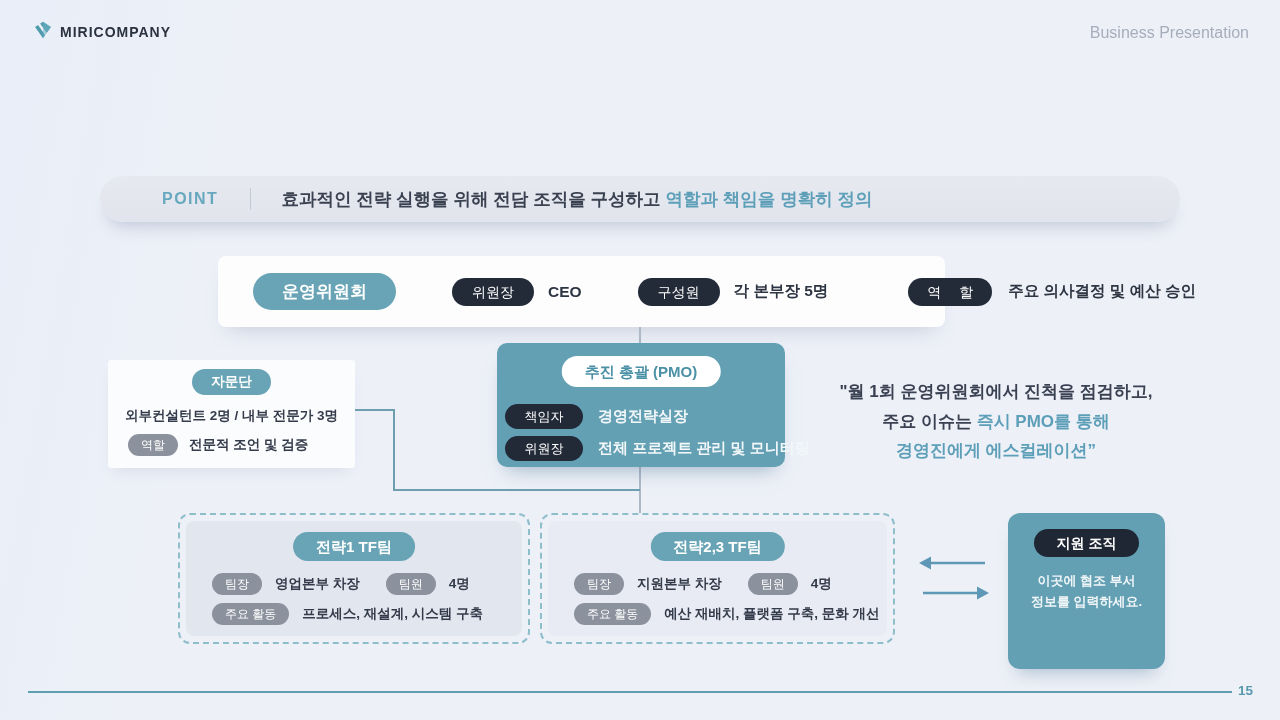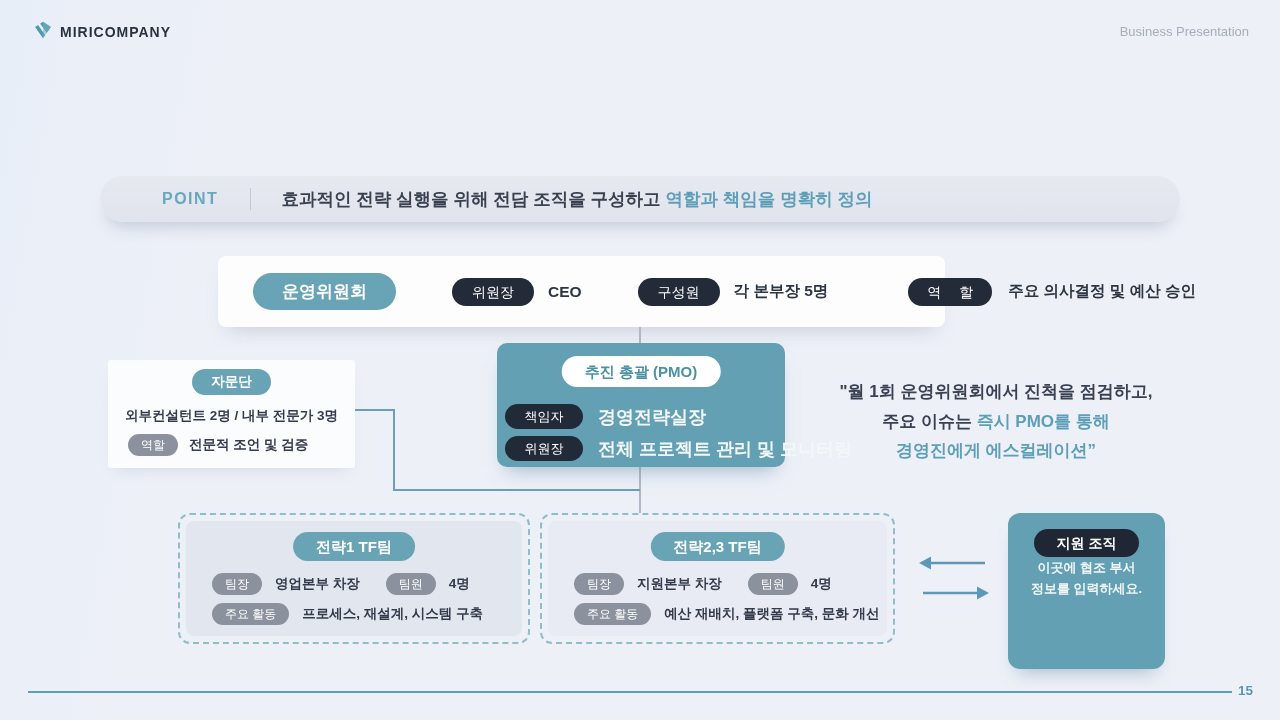--- a/index.html
+++ b/index.html
@@ -10,21 +10,21 @@
     overflow:hidden;
   }
   #slide {
     position:relative; width:1280px; height:720px;
     background:linear-gradient(100deg,#e8eef8 0%, #edf0f7 18%, #edf0f7 100%);
   }
   
   .brand { position:absolute; left:33px; top:20px; display:flex; align-items:flex-end; gap:7px; }
   .brand-icon svg { display:block; }
   .brand-text { font-size:14px; font-weight:700; letter-spacing:1px; color:#2a3240; }
-  .deck-label { position:absolute; right:31px; top:24px; font-size:13px; color:#a6adbb; }
+  .deck-label { position:absolute; right:31px; top:24px; font-size:16px; color:#a6adbb; }
   
   .title-row { position:absolute; left:0; top:70px; width:100%; display:flex; justify-content:center; align-items:center; gap:20px; }
   .chapter-pill { background:#68a4b5; color:#fff; font-size:13.5px; font-weight:700; padding:5px 20px; border-radius:14px; white-space:nowrap; }
   .page-title { font-size:43px; font-weight:700; letter-spacing:-1px; white-space:nowrap; }
   .t-dark { color:#2c3444; }
   .t-accent { color:#63a3bd; }
   
   .point-bar {
     position:absolute; left:100px; top:176px; width:1080px; height:46px;
     background:linear-gradient(180deg,#e6e9f0,#e1e4ec);
@@ -69,21 +69,21 @@
   .advisory-role-value { font-size:13.5px; color:#343b4a; font-weight:600; }
   
   .pmo-box {
     position:absolute; left:497px; top:343px; width:288px; height:124px;
     background:#64a0b4; border-radius:10px;
     box-shadow:0 12px 18px -10px rgba(90,130,160,.55);
   }
   .pmo-title { position:absolute; left:50%; transform:translateX(-50%); top:13px; font-size:15px; padding:8px 23px; }
   .pmo-row { position:absolute; left:8px; display:flex; align-items:center; }
   .pmo-row .pill { font-size:13px; padding:6px 0; width:78px; }
-  .pmo-row-value { margin-left:15px; font-size:18px; color:#f2f7f9; font-weight:600; white-space:nowrap; }
+  .pmo-row-value { margin-left:15px; font-size:15px; color:#f2f7f9; font-weight:600; white-space:nowrap; }
   .pmo-row1 { top:61px; } .pmo-row2 { top:93px; }
   
   .quote-block { position:absolute; left:828px; top:377px; width:336px; text-align:center; font-size:17px; font-weight:700; line-height:29.5px; }
   .q-dark { color:#3a4152; } .q-accent { color:#5d9fb8; }
   
   .conn { position:absolute; }
   .c-gray { background:#aeb8c6; }
   .c-teal { background:#6d9fb1; }
   
   .tf-box { position:absolute; top:513px; height:131px; border:2px dashed #8fbecb; border-radius:12px; }
@@ -100,21 +100,21 @@
   .tf-row1 { top:52px; } .tf-row2 { top:82px; }
   
   .flow-arrows { position:absolute; left:915px; top:549px; }
   
   .support-box {
     position:absolute; left:1008px; top:513px; width:157px; height:156px;
     background:#64a0b4; border-radius:12px; display:flex; flex-direction:column; align-items:center;
     box-shadow:0 12px 18px -10px rgba(90,130,160,.50);
   }
   .support-title { margin-top:16px; background:#1f2734; color:#fff; font-weight:700; font-size:14px; padding:7px 23px; }
-  .support-text { text-align:center; font-size:13px; font-weight:600; color:#f0f6f8; line-height:21px; }
+  .support-text { margin-top:13px; text-align:center; font-size:13px; font-weight:600; color:#f0f6f8; line-height:21px; }
   
   .footer-line { position:absolute; left:28px; top:691px; width:1204px; height:1.5px; background:#5f9eae; }
   .page-number { position:absolute; left:1238px; top:683px; font-size:13.5px; color:#589aad; font-weight:600; }
 </style>
 </head>
 <body>
 
 <div id="slide">
 
   <div class="brand">

